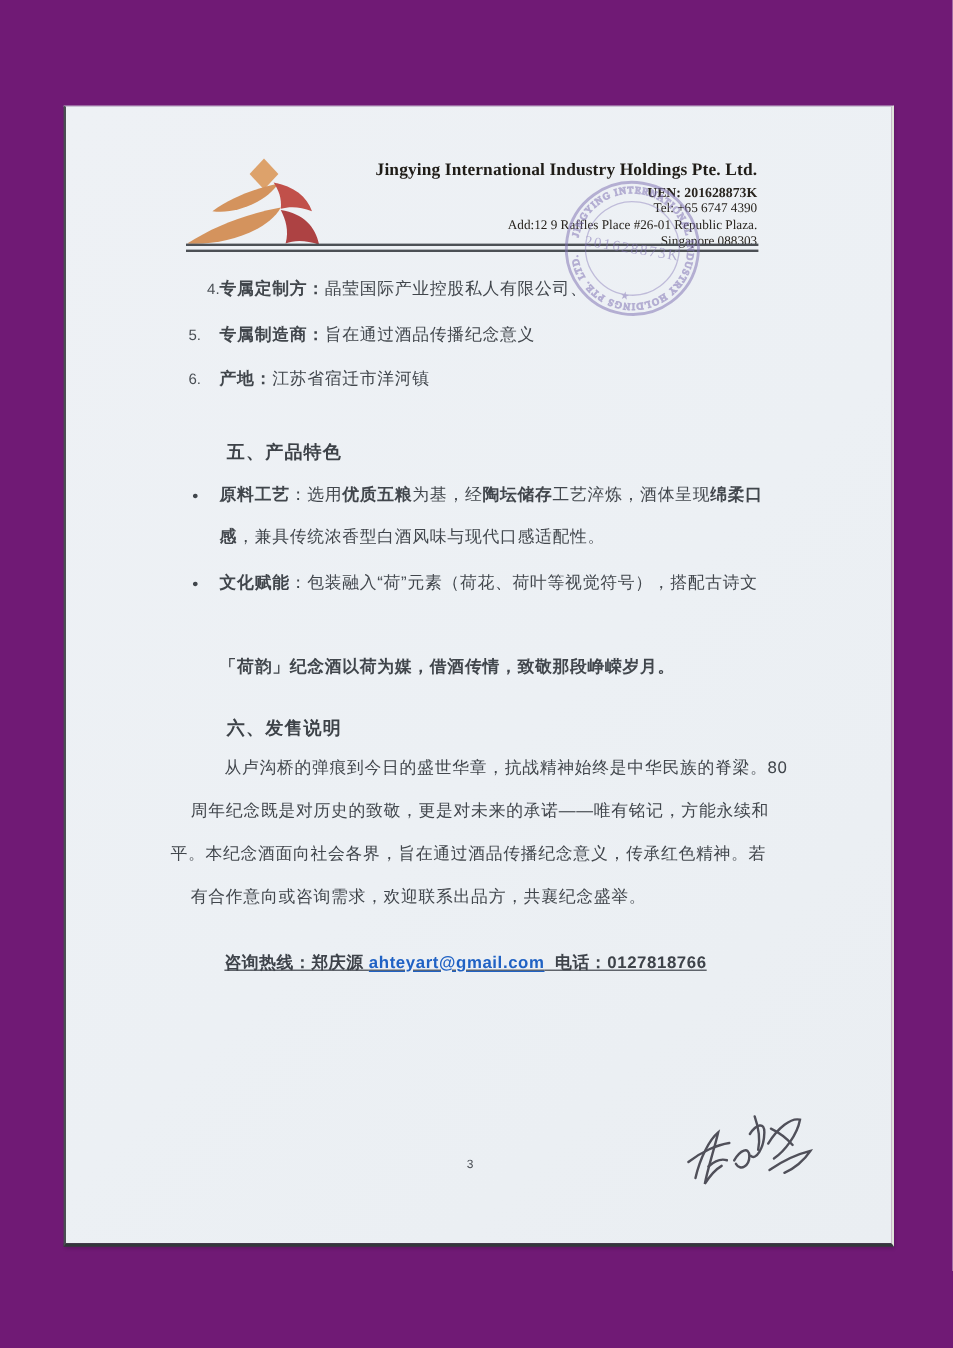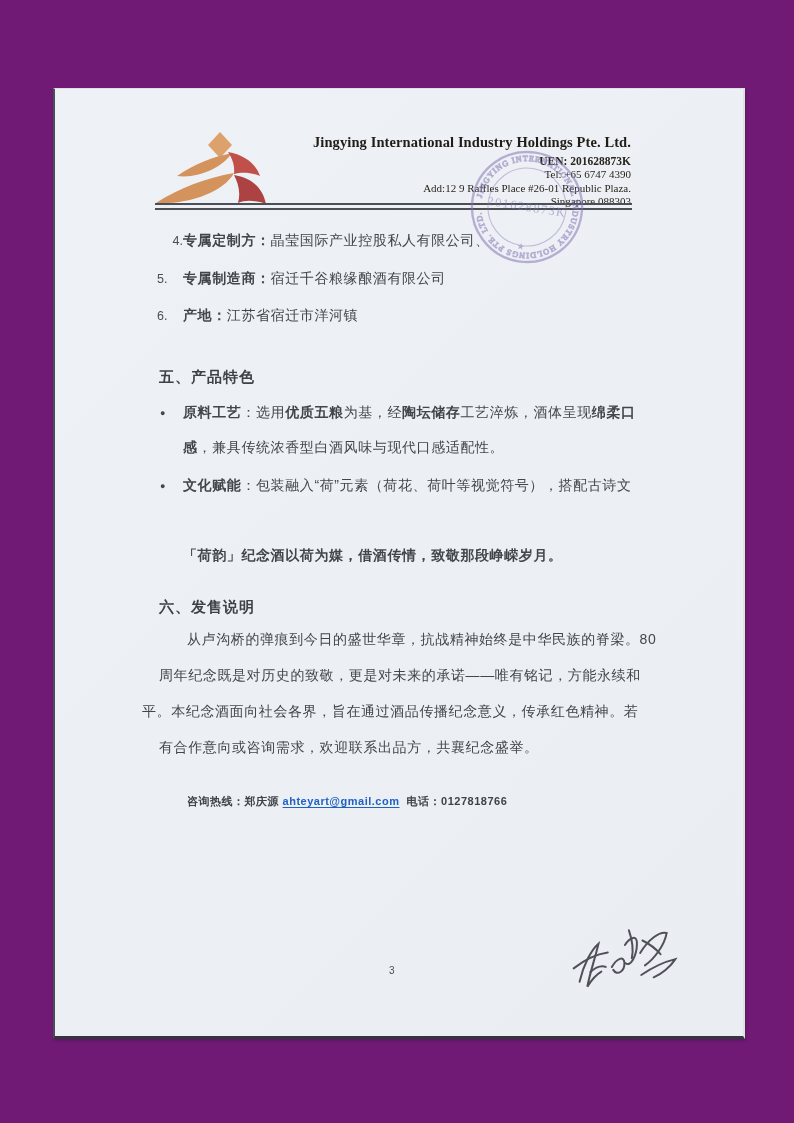--- a/index.html
+++ b/index.html
@@ -20,23 +20,23 @@
   .hdr .info .uen{font-weight:700;font-size:11.5px;}
   .rule{position:absolute;left:100px;top:114px;width:477px;height:3px;
         border-top:2px solid #4c5055;border-bottom:2px solid #4c5055;}
   
   .stamp{position:absolute;left:411px;top:57px;width:122px;height:122px;opacity:.52;}
   
   .cn{font-size:14px;color:#41464c;letter-spacing:.6px;}
   .b{font-weight:700;}
   .link{color:#2062c4;text-decoration:underline;text-underline-offset:2px;}
   .num{display:inline-block;width:26px;font-size:12.5px;color:#4a4f55;letter-spacing:0;}
-  .heading{font-size:15px;font-weight:700;color:#3d4248;letter-spacing:1px;}
+  .heading{font-size:15px;font-weight:700;color:#3d4248;letter-spacing:1px;margin-left:30px;}
   .dot{font-size:9px;color:#41464c;}
-  .contact{font-weight:700;font-size:11px;color:#3e434a;letter-spacing:.5px;}
+  .contact{font-weight:700;font-size:14px;color:#3e434a;letter-spacing:.5px;text-decoration:underline;}
   .pagenum{font-size:10px;color:#4a4f55;}
   span[data-interactable]{white-space:pre-wrap;}
 </style>
 </head>
 <body data-interactable="false">
 
 <div class="scan-bg" data-interactable="false">
   <div class="page" data-interactable="false">
 
     <svg class="abs" style="left:99px;top:40px;" width="114" height="78" viewBox="0 0 114 78" data-interactable="false">
@@ -69,21 +69,21 @@
         </text>
         <text x="61" y="65" text-anchor="middle" font-size="12.5" letter-spacing="1.5" stroke="none" style="font-family:'Liberation Serif',serif" fill="#8173b4">201628873K</text>
         <text x="61" y="104" text-anchor="middle" font-size="9" stroke="none" fill="#8173b4">★</text>
       </g>
     </svg>
 
     <div class="abs cn" style="left:102px;top:143px;text-align:right;" data-interactable="false">
       <span class="num" data-interactable="false">4.</span><span><span class="b" data-interactable="false">专属定制方：</span><span data-interactable="false">晶莹国际产业控股私人有限公司、</span></span>
     </div>
     <div class="abs cn" style="left:102px;top:181px;" data-interactable="false">
-      <span class="num" data-interactable="false">5.</span><span><span class="b" data-interactable="false">专属制造商：</span><span data-interactable="false">宿迁千谷粮缘酿酒有限公司</span></span>
+      <span class="num" data-interactable="false">5.</span><span><span class="b" data-interactable="false">专属制造商：</span><span data-interactable="false">旨在通过酒品传播纪念意义</span></span>
     </div>
     <div class="abs cn" style="left:102px;top:218px;" data-interactable="false">
       <span class="num" data-interactable="false">6.</span><span><span class="b" data-interactable="false">产地：</span><span data-interactable="false">江苏省宿迁市洋河镇</span></span>
     </div>
 
     <div class="abs heading" style="left:104px;top:279px;" data-interactable="false">五、产品特色</div>
 
     <div class="abs dot" style="left:105px;top:319px;" data-interactable="false">●</div>
     <div class="abs cn" style="left:128px;top:315px;" data-interactable="false"><span class="b" data-interactable="false">原料工艺</span><span data-interactable="false">：选用</span><span class="b" data-interactable="false">优质五粮</span><span data-interactable="false">为基，经</span><span class="b" data-interactable="false">陶坛储存</span><span data-interactable="false">工艺淬炼，酒体呈现</span><span class="b" data-interactable="false">绵柔口</span></div>
     <div class="abs cn" style="left:128px;top:350px;" data-interactable="false"><span class="b" data-interactable="false">感</span><span data-interactable="false">，兼具传统浓香型白酒风味与现代口感适配性。</span></div>

